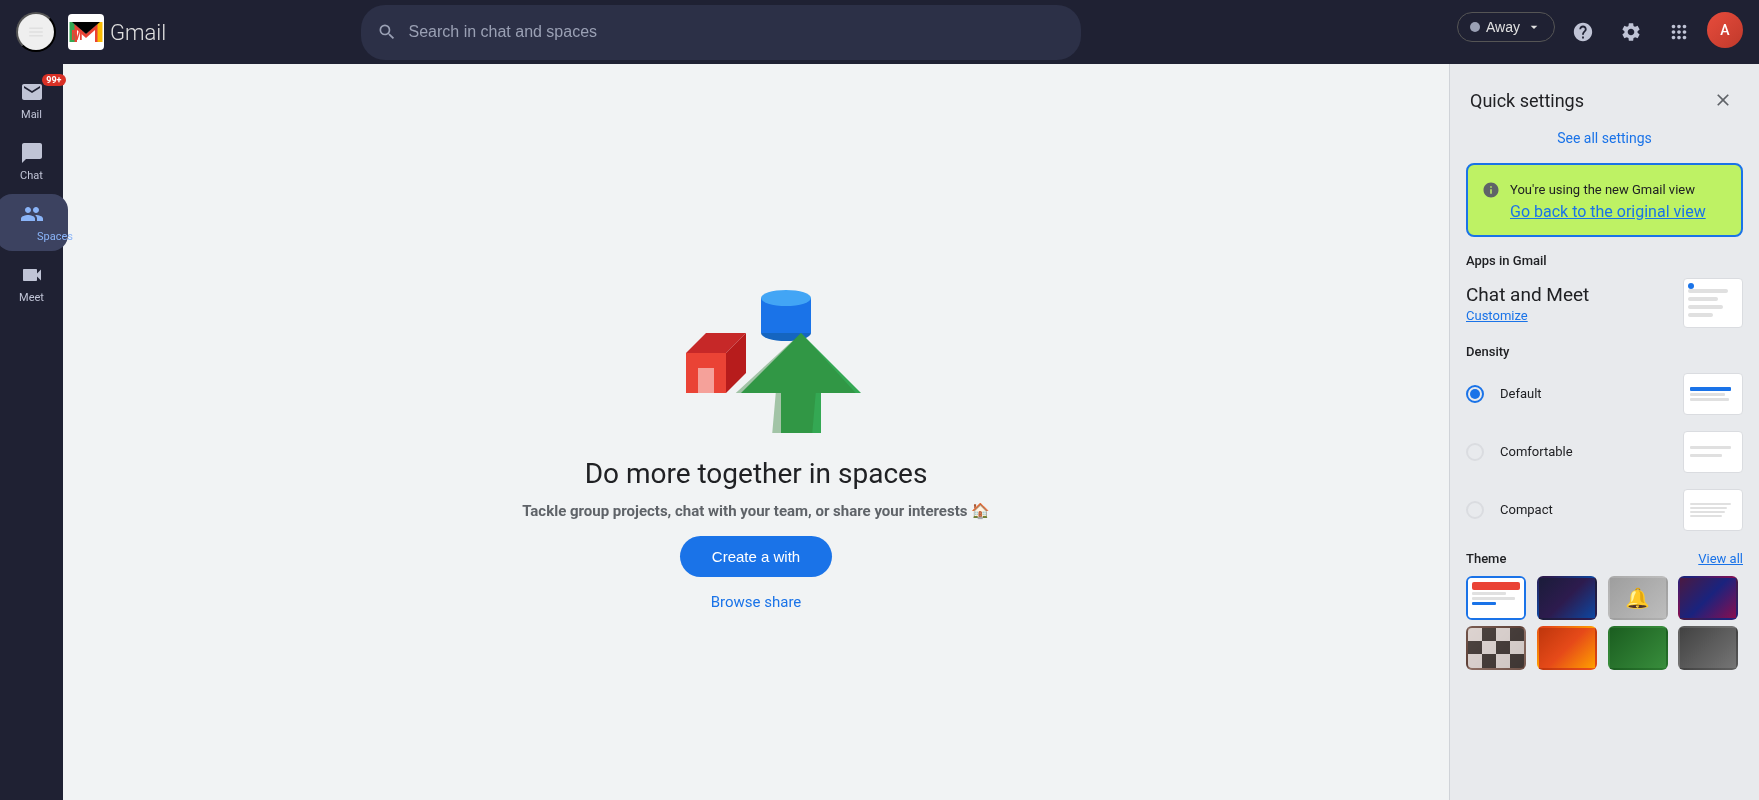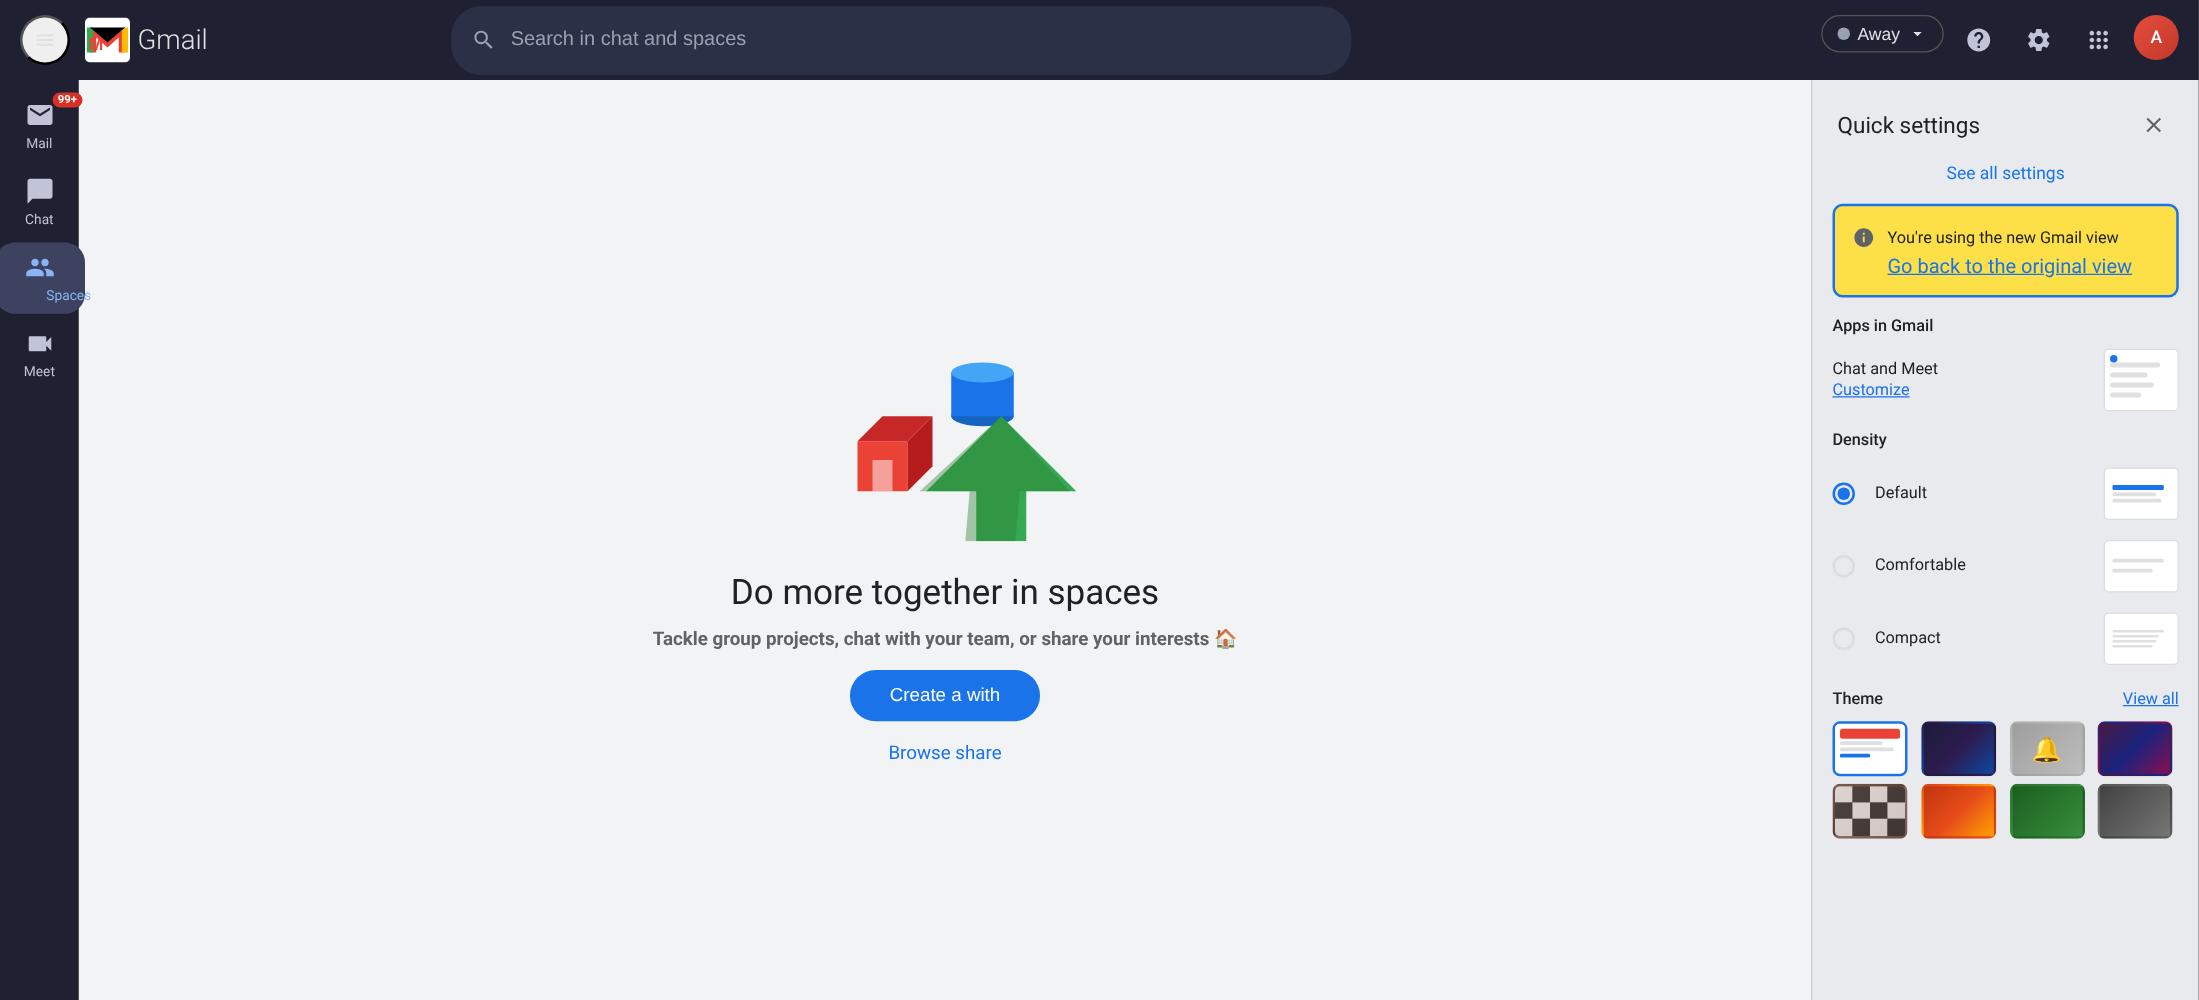--- a/index.html
+++ b/index.html
@@ -177,38 +177,38 @@
     .qs-see-all {
       text-align: center; padding: 4px 0 16px;
     }
     .qs-see-all a {
       color: #1a73e8; font-size: 14px; text-decoration: none;
     }
     .qs-new-gmail-banner {
       margin: 0 16px 16px;
       border: 2px solid #1a73e8;
       border-radius: 8px;
-      background: #fde047;
+      background: #bef264;
       padding: 14px;
       display: flex; align-items: flex-start; gap: 10px;
     }
     .qs-info-icon { color: #5f6368; font-size: 18px; flex-shrink: 0; margin-top: 2px; }
     .qs-banner-text { font-size: 13px; color: #202124; line-height: 1.5; }
     .qs-banner-link { color: #1a73e8; cursor: pointer; display: block; margin-top: 2px; }
 
     .qs-section { padding: 0 16px 16px; }
     .qs-section-label {
       font-size: 13px; font-weight: 500; color: #202124;
       margin-bottom: 10px;
     }
     .qs-apps-in-gmail {
       display: flex; align-items: center; justify-content: space-between;
     }
     .qs-apps-left { display: flex; flex-direction: column; gap: 2px; }
-    .qs-apps-label { font-size: 13px; color: #202124; }
+    .qs-apps-label { font-size: 19px; color: #202124; }
     .qs-customize-link { color: #1a73e8; font-size: 13px; cursor: pointer; }
     .qs-apps-preview {
       width: 60px; height: 50px;
       background: white; border-radius: 4px;
       border: 1px solid #dadce0;
       display: flex; align-items: center; justify-content: center;
       position: relative; overflow: hidden;
     }
     .apps-preview-inner {
       width: 100%; height: 100%;

